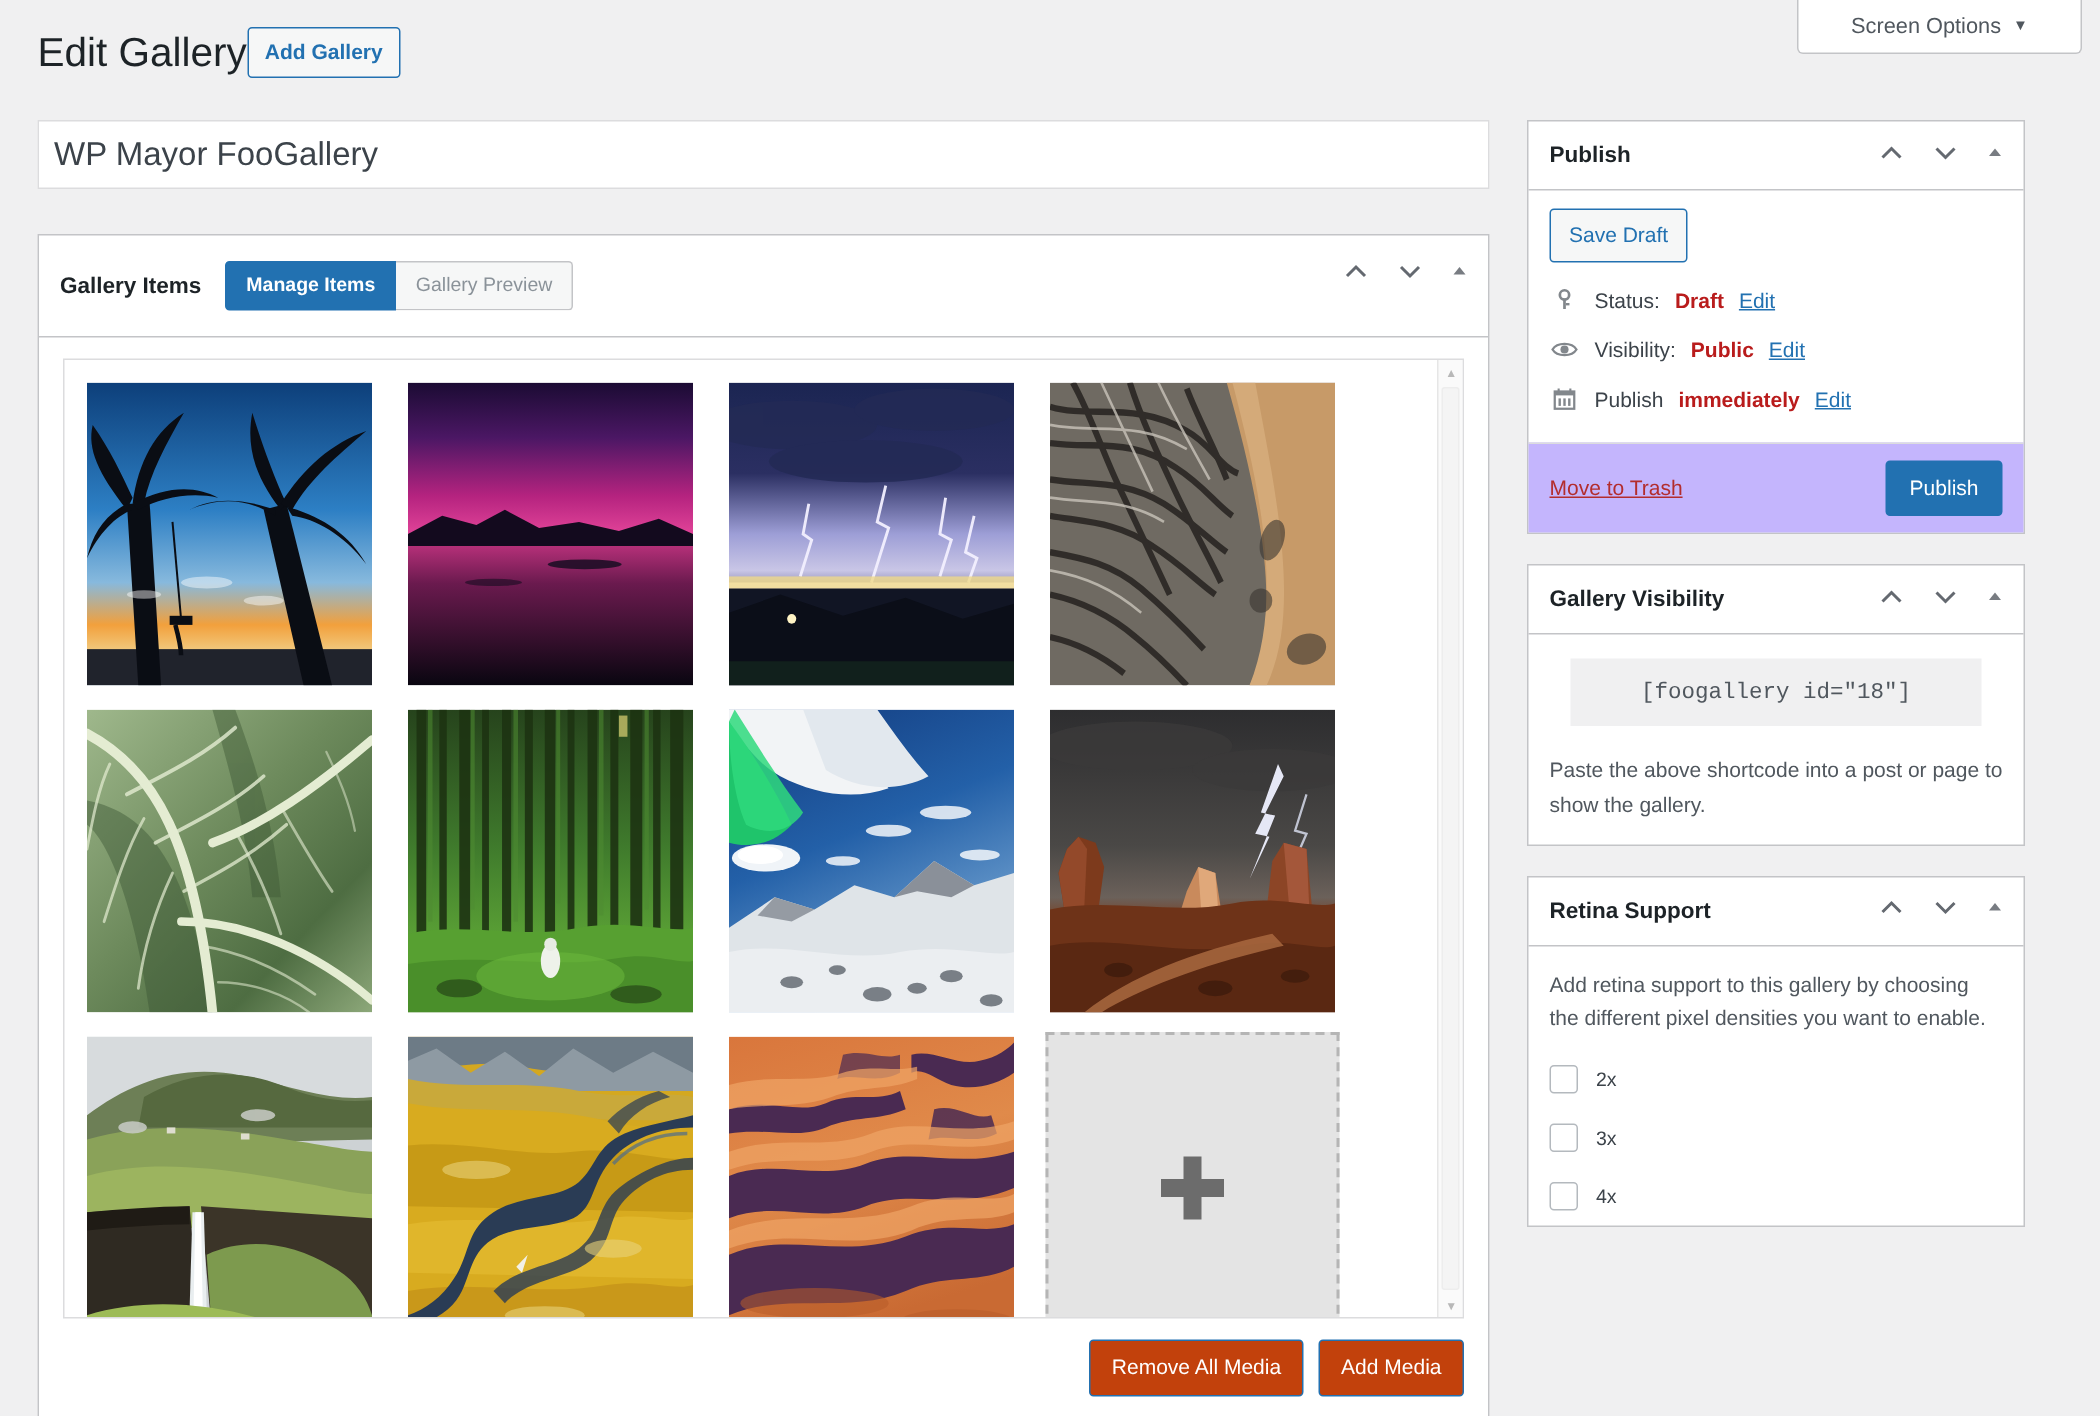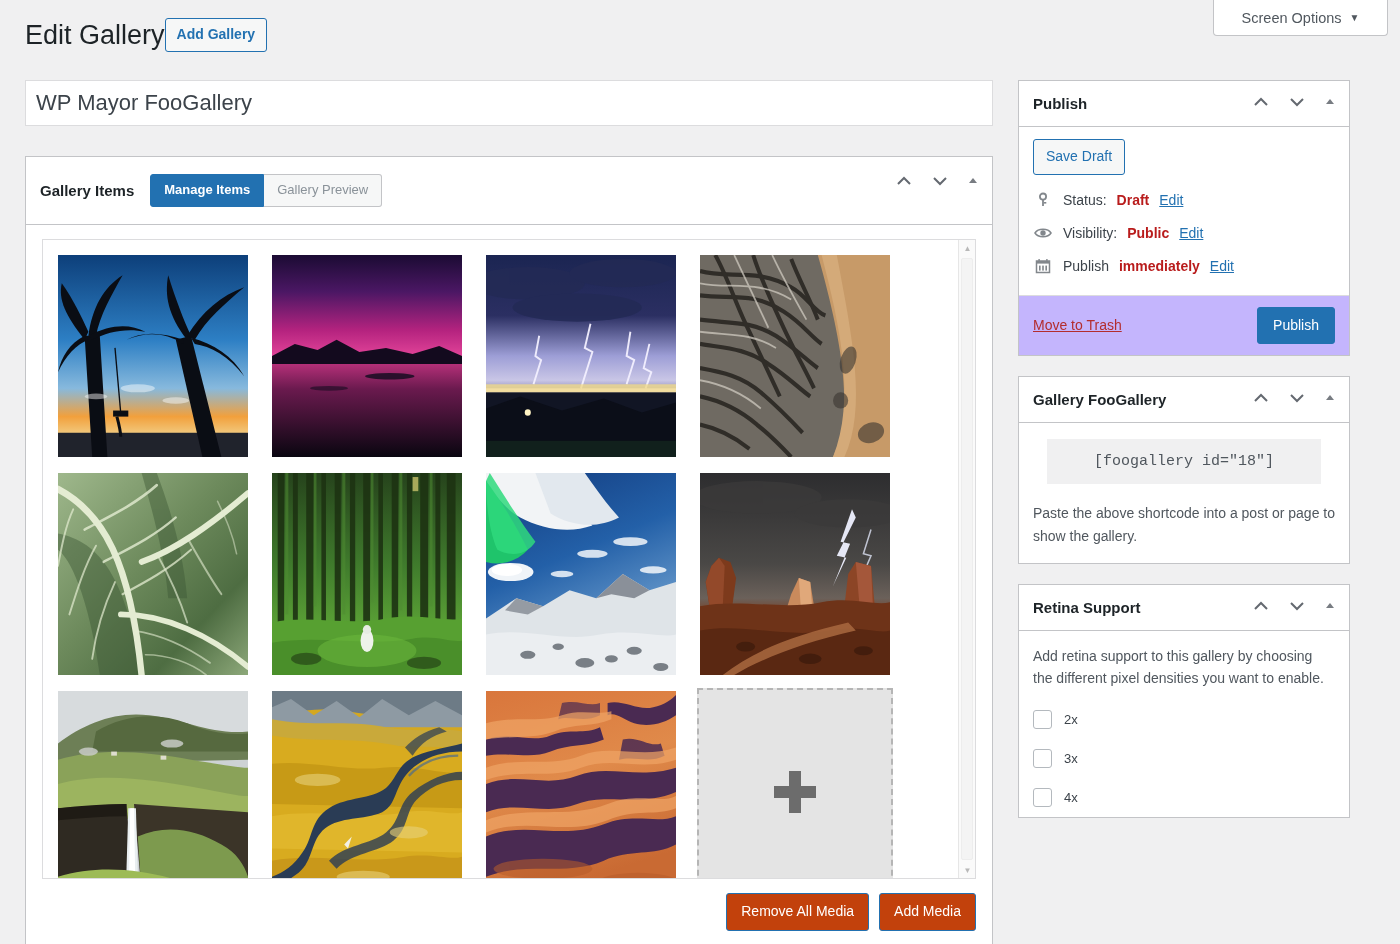--- a/index.html
+++ b/index.html
@@ -8,21 +8,21 @@
     width: 1400px; height: 944px;
     background: #f0f0f1;
     font-family: "Liberation Sans", sans-serif;
     color: #3c434a;
     overflow: hidden;
   }
 
   
   #screen-options-btn {
     position: absolute; top: 0; right: 12px;
-    width: 175px; height: 36px;
+    width: 190px; height: 36px;
     background: #fff;
     border: 1px solid #c3c4c7;
     border-top: none;
     border-radius: 0 0 4px 4px;
     display: flex; align-items: center; justify-content: center;
     gap: 8px;
     font-size: 14.5px; color: #50575e;
     cursor: pointer;
   }
   #screen-options-btn .caret { font-size: 10px; }
@@ -764,21 +764,21 @@
       </div>
     </div>
     <div id="publish-footer">
       <span id="trash-link">Move to Trash</span>
       <button id="publish-btn">Publish</button>
     </div>
   </div>
 
   <div class="panel">
     <div class="panel-header">
-      <h2>Gallery FooGallery</h2>
+      <h2>Gallery Visibility</h2>
       <div class="hdr-ctrls">
         <span class="ic">
           <svg width="20" height="20" viewBox="0 0 20 20">
               <path d="M4 13 L10 7 L16 13" stroke="#646970" stroke-width="2" fill="none"></path>
             </svg>
         </span>
         <span class="ic">
           <svg width="20" height="20" viewBox="0 0 20 20">
               <path d="M4 7 L10 13 L16 7" stroke="#646970" stroke-width="2" fill="none"></path>
             </svg>

